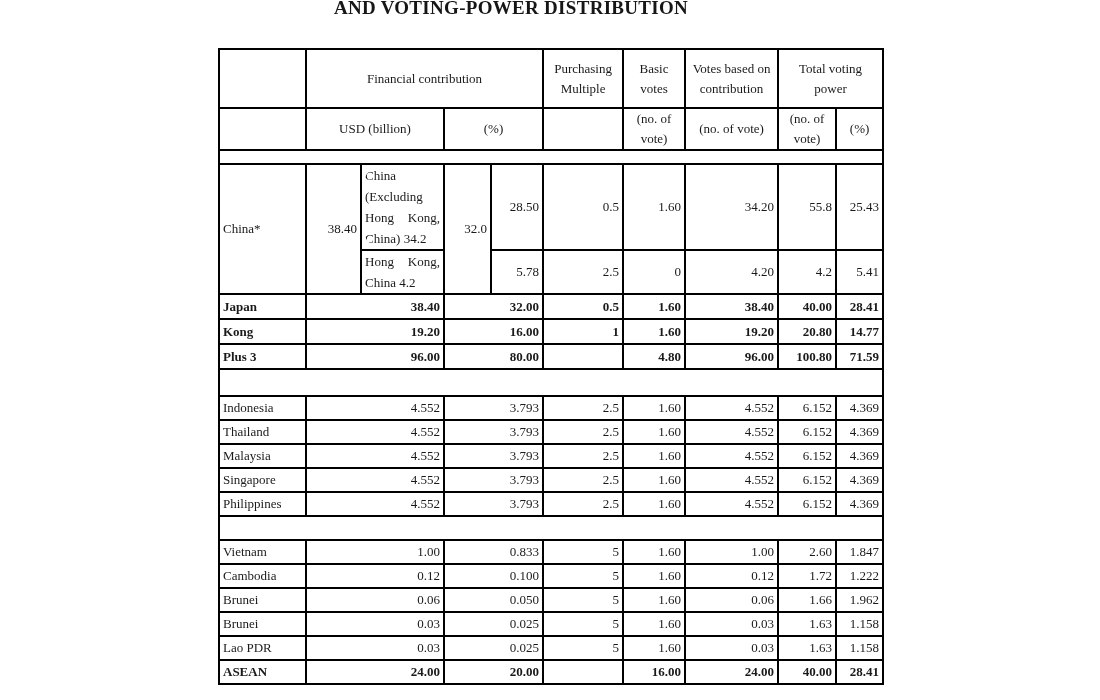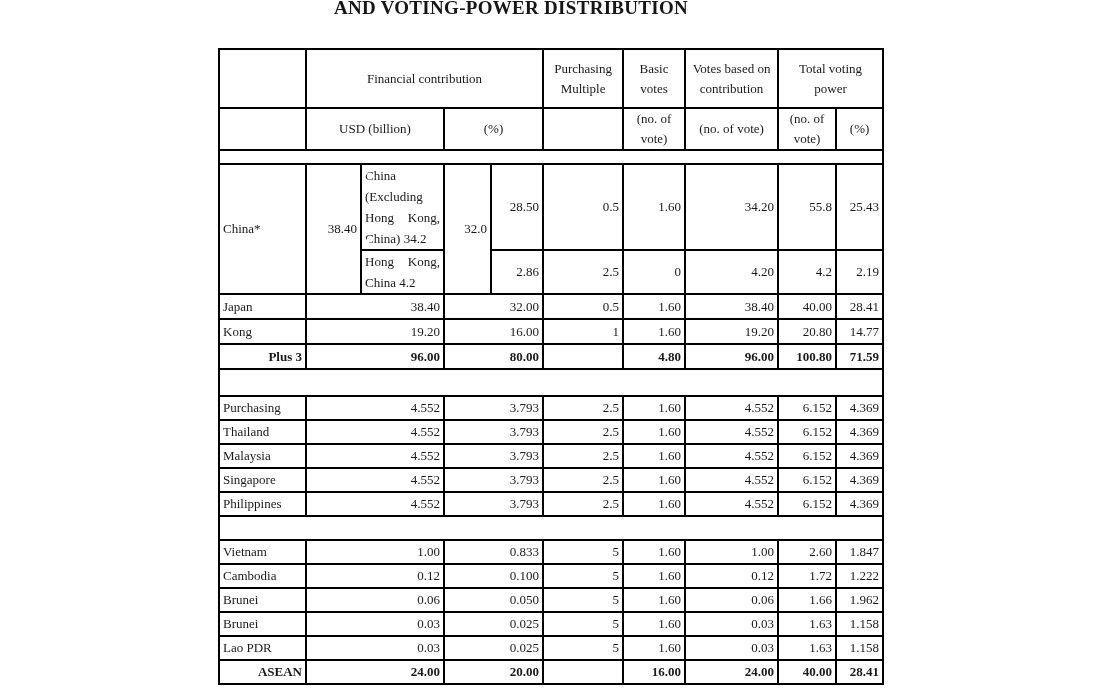--- a/index.html
+++ b/index.html
@@ -38,25 +38,25 @@
   }
   td.ctr { text-align: center; vertical-align: middle; line-height: 20px; padding: 2px; }
   td.num { text-align: right; vertical-align: middle; }
   td.lbl { text-align: left; vertical-align: middle; padding: 0 1px 0 2px; }
   td.jst { text-align: justify; vertical-align: top; padding: 2px 2px 0 2px; line-height: 21px; }
   tr.hr1 td { height: 57px; }
   tr.hr2 td { height: 36px; }
   tr.spc1 td { height: 12px; }
   tr.cha  td { height: 81px; border-radius: 22px; }
   tr.chb  td { height: 37px; }
-  tr.r27  td { height: 23px; }
+  tr.r27  td { height: 23px; font-weight: bold; }
   tr.r26  td { height: 22px; }
   tr.spc2 td { height: 25px; }
   tr.spc3 td { height: 22px; }
-  tr.bold td { font-weight: bold; text-align: right; }
+  tr.bold td { font-weight: bold; }
 </style>
 </head>
 <body>
 
 <div class="title">AND VOTING-POWER DISTRIBUTION</div>
 
 <table class="vt">
   <colgroup>
     <col style="width:87px">
       <col style="width:55px">
@@ -103,26 +103,26 @@
     <td class="num">28.50</td>
     <td class="num">0.5</td>
     <td class="num">1.60</td>
     <td class="num">34.20</td>
     <td class="num">55.8</td>
     <td class="num">25.43</td>
   </tr>
 
   <tr class="chb">
     <td class="jst">Hong Kong, China 4.2</td>
-    <td class="num">2.86</td>
+    <td class="num">5.78</td>
     <td class="num">2.5</td>
     <td class="num">0</td>
     <td class="num">4.20</td>
     <td class="num">4.2</td>
-    <td class="num">2.19</td>
+    <td class="num">5.41</td>
   </tr>
 
   <tr class="r27">
     <td class="lbl">Japan</td>
     <td class="num" colspan="2">38.40</td>
     <td class="num" colspan="2">32.00</td>
     <td class="num">0.5</td>
     <td class="num">1.60</td>
     <td class="num">38.40</td>
     <td class="num">40.00</td>
@@ -149,21 +149,21 @@
     <td class="num">96.00</td>
     <td class="num">100.80</td>
     <td class="num">71.59</td>
   </tr>
 
   <tr class="spc2">
         <td colspan="10"></td>
       </tr>
 
   <tr class="r26">
-    <td class="lbl">Purchasing</td>
+    <td class="lbl">Indonesia</td>
     <td class="num" colspan="2">4.552</td>
     <td class="num" colspan="2">3.793</td>
     <td class="num">2.5</td>
     <td class="num">1.60</td>
     <td class="num">4.552</td>
     <td class="num">6.152</td>
     <td class="num">4.369</td>
   </tr>
 
   <tr class="r26">

